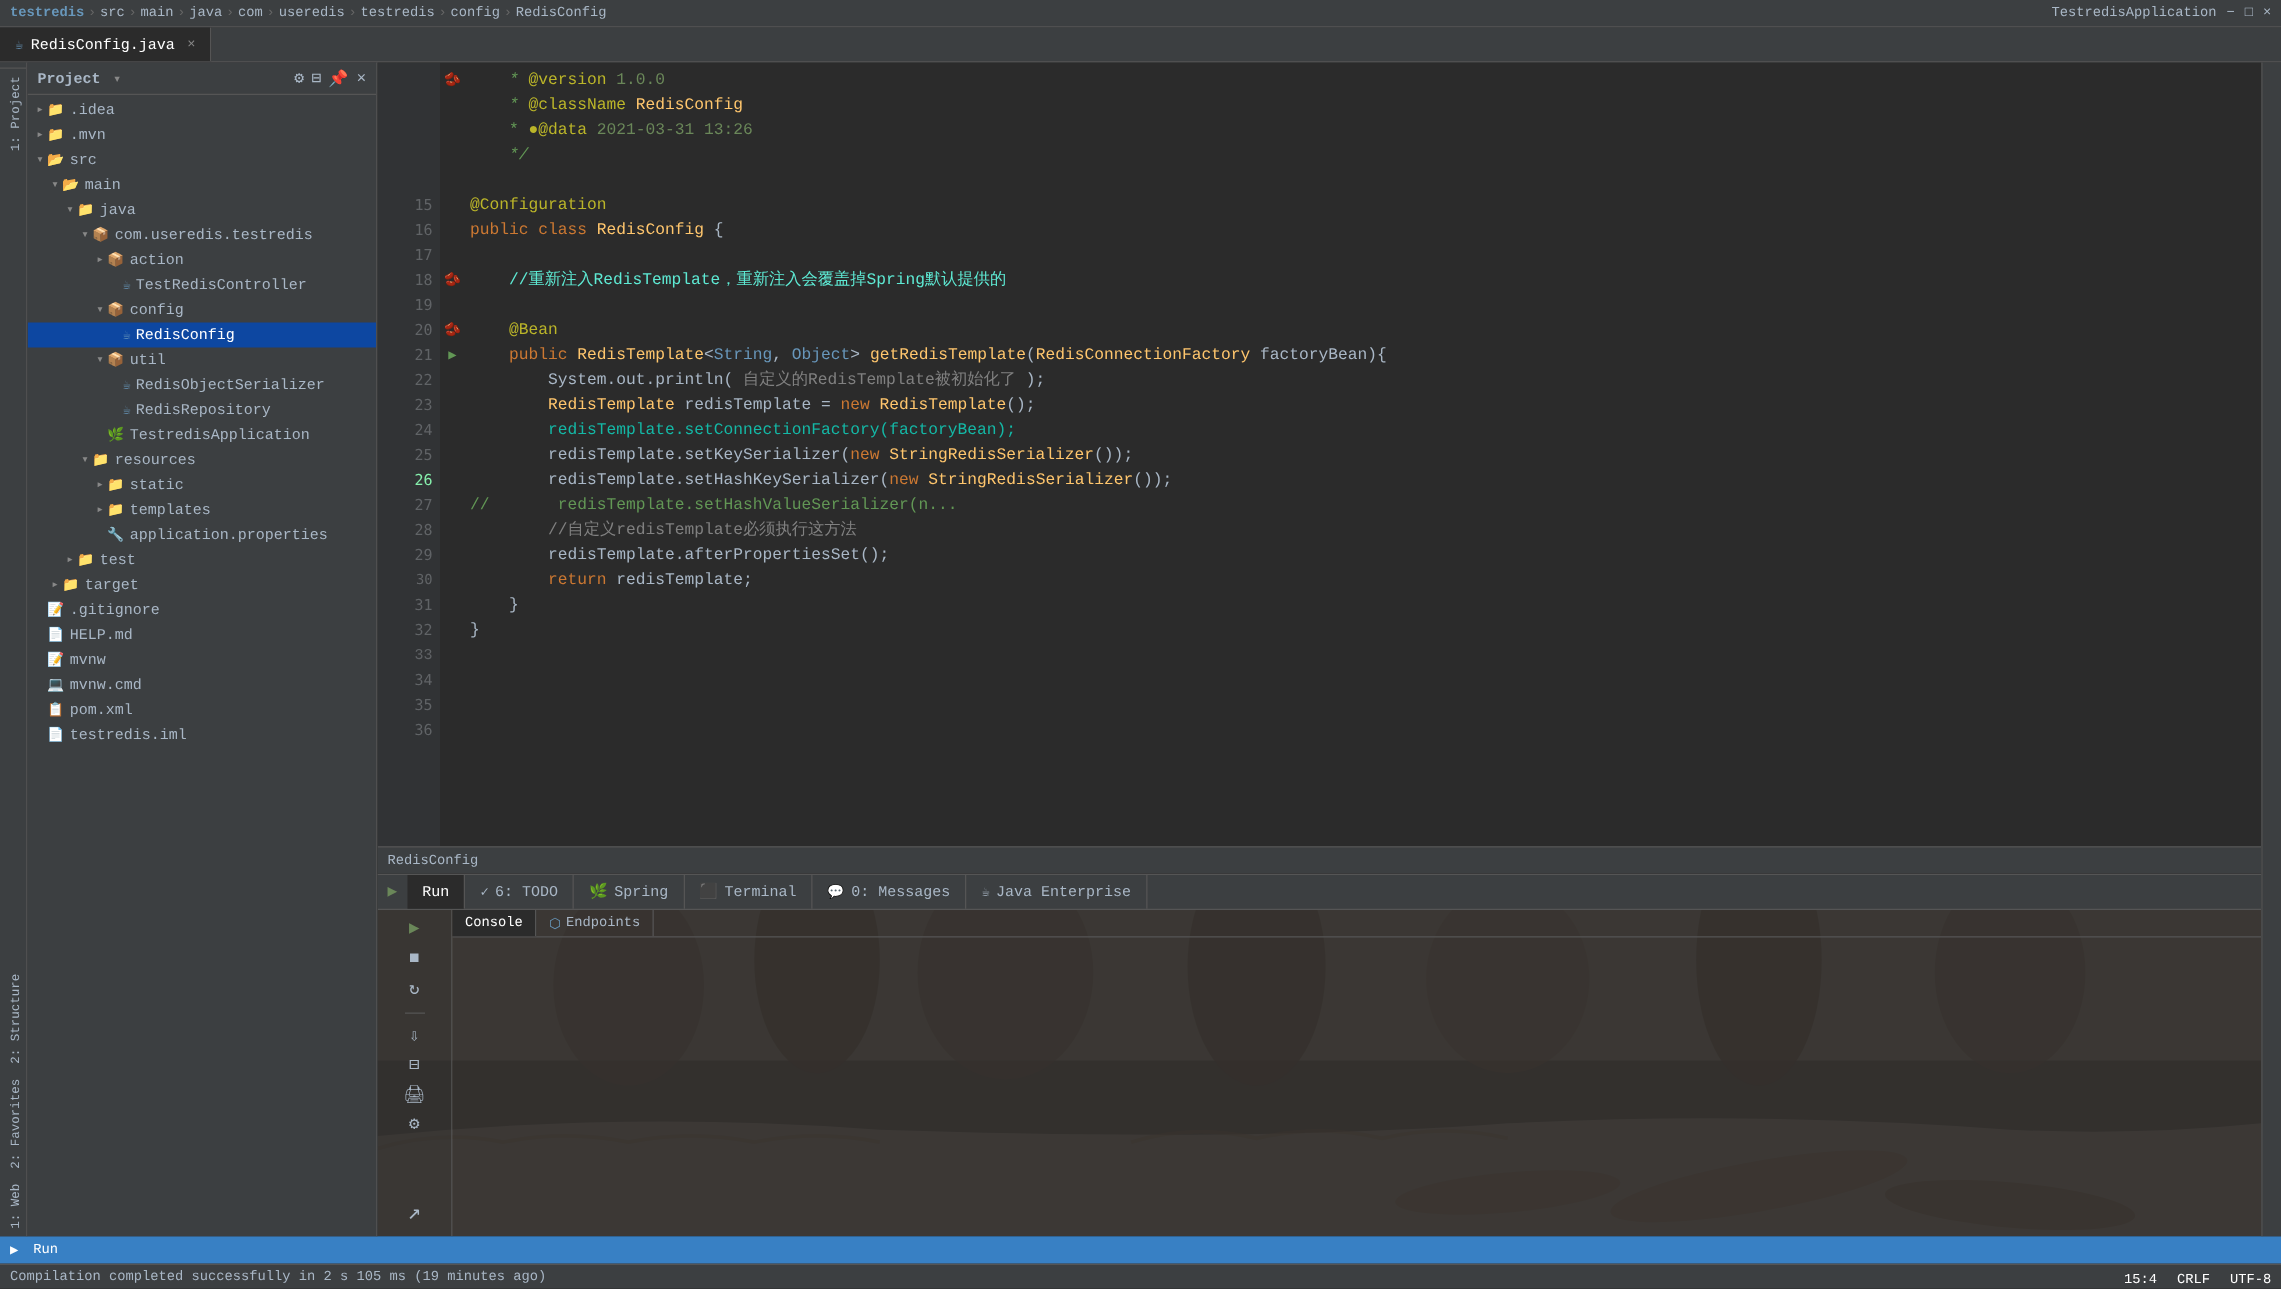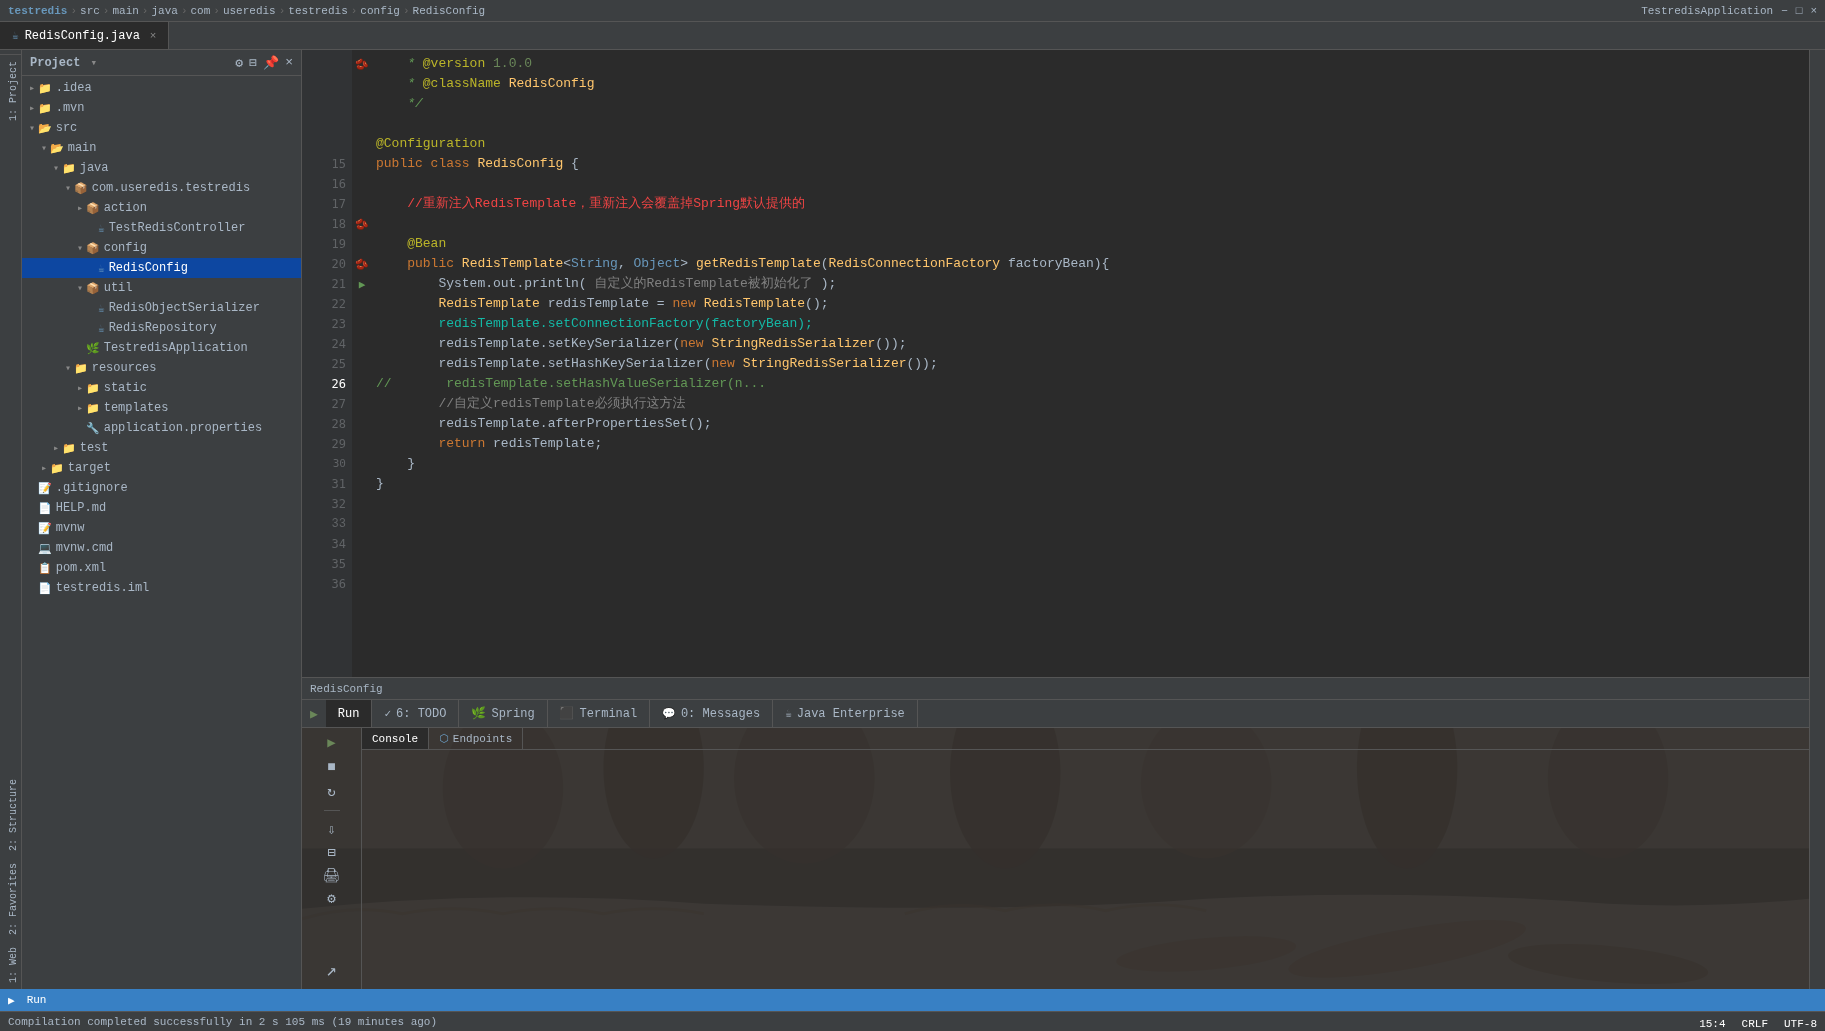--- a/index.html
+++ b/index.html
@@ -383,21 +383,21 @@
           <div style="height:20px; line-height:20px; text-align:right; padding-right:6px; color:#606366; font-size:12px; font-family:Consolas,monospace;">16</div>
           <div style="height:20px; line-height:20px; text-align:right; padding-right:6px; color:#606366; font-size:12px; font-family:Consolas,monospace;">17</div>
           <div style="height:20px; line-height:20px; text-align:right; padding-right:6px; color:#606366; font-size:12px; font-family:Consolas,monospace;">18</div>
           <div style="height:20px; line-height:20px; text-align:right; padding-right:6px; color:#606366; font-size:12px; font-family:Consolas,monospace;">19</div>
           <div style="height:20px; line-height:20px; text-align:right; padding-right:6px; color:#606366; font-size:12px; font-family:Consolas,monospace;">20</div>
           <div style="height:20px; line-height:20px; text-align:right; padding-right:6px; color:#606366; font-size:12px; font-family:Consolas,monospace;">21</div>
           <div style="height:20px; line-height:20px; text-align:right; padding-right:6px; color:#606366; font-size:12px; font-family:Consolas,monospace;">22</div>
           <div style="height:20px; line-height:20px; text-align:right; padding-right:6px; color:#606366; font-size:12px; font-family:Consolas,monospace;">23</div>
           <div style="height:20px; line-height:20px; text-align:right; padding-right:6px; color:#606366; font-size:12px; font-family:Consolas,monospace;">24</div>
           <div style="height:20px; line-height:20px; text-align:right; padding-right:6px; color:#606366; font-size:12px; font-family:Consolas,monospace;">25</div>
-          <div style="height:20px; line-height:20px; text-align:right; padding-right:6px; color:#ffffff; font-size:12px; font-family:Consolas,monospace;">26</div>
+          <div style="height:20px; line-height:20px; text-align:right; padding-right:6px; color:#86efac; font-size:12px; font-family:Consolas,monospace;">26</div>
           <div style="height:20px; line-height:20px; text-align:right; padding-right:6px; color:#606366; font-size:12px; font-family:Consolas,monospace;">27</div>
           <div style="height:20px; line-height:20px; text-align:right; padding-right:6px; color:#606366; font-size:12px; font-family:Consolas,monospace;">28</div>
           <div style="height:20px; line-height:20px; text-align:right; padding-right:6px; color:#606366; font-size:12px; font-family:Consolas,monospace;">29</div>
           <div style="height:20px; line-height:20px; text-align:right; padding-right:6px; color:#606366; font-size:11px; font-family:Consolas,monospace;">30</div>
           <div style="height:20px; line-height:20px; text-align:right; padding-right:6px; color:#606366; font-size:12px; font-family:Consolas,monospace;">31</div>
           <div style="height:20px; line-height:20px; text-align:right; padding-right:6px; color:#606366; font-size:12px; font-family:Consolas,monospace;">32</div>
           <div style="height:20px; line-height:20px; text-align:right; padding-right:6px; color:#606366; font-size:12px; font-family:Liberation Mono, monospace;">33</div>
           <div style="height:20px; line-height:20px; text-align:right; padding-right:6px; color:#606366; font-size:12px; font-family:Consolas,monospace;">34</div>
           <div style="height:20px; line-height:20px; text-align:right; padding-right:6px; color:#606366; font-size:12px; font-family:Consolas,monospace;">35</div>
           <div style="height:20px; line-height:20px; text-align:right; padding-right:6px; color:#606366; font-size:12px; font-family:Consolas,monospace;">36</div>
@@ -417,32 +417,33 @@
           <div style="height:20px; color:#629755; font-size:11px; display:flex; align-items:center; justify-content:center;">🫘</div>
           <div style="height:20px; color:#629755; font-size:11px; display:flex; align-items:center; justify-content:center;">▶</div>
         </div>
 
         <div style="flex:1; padding:4px 0; font-family:Consolas,'Courier New',monospace; font-size:13px; line-height:20px; background:#2b2b2b; overflow:visible;">
 
           <div style="height:20px; white-space:pre; padding-left:4px;"><span style="color:#629755; font-style:italic;">    * </span><span style="color:#bbb529;">@version</span><span style="color:#6a8759;"> 1.0.0</span></div>
 
           <div style="height:20px; white-space:pre; padding-left:4px;"><span style="color:#629755; font-style:italic;">    * </span><span style="color:#bbb529;">@className</span><span style="color:#ffc66d;"> RedisConfig</span></div>
 
+          <div style="height:20px; white-space:pre; padding-left:4px;"><span style="color:#629755;">    * </span><span style="color:#bbb529;">●</span><span style="color:#bbb529;">@data</span><span style="color:#6a8759;"> 2021-03-31 13:26</span></div>
 
           <div style="height:20px; white-space:pre; padding-left:4px;"><span style="color:#629755; font-style:italic;">    */</span></div>
 
           <div style="height:20px; white-space:pre; padding-left:4px;"></div>
 
           <div style="height:20px; white-space:pre; padding-left:4px;"><span style="color:#bbb529;">@Configuration</span></div>
 
           <div style="height:20px; white-space:pre; padding-left:4px;"><span style="color:#cc7832;">public class </span><span style="color:#ffc66d;">RedisConfig</span><span style="color:#a9b7c6;"> {</span></div>
 
           <div style="height:20px; white-space:pre; padding-left:4px;"></div>
 
-          <div style="height:20px; white-space:pre; padding-left:4px;"><span style="color:#ef4444;">    //重新注入RedisTemplate，重新注入会覆盖掉Spring默认提供的</span></div>
+          <div style="height:20px; white-space:pre; padding-left:4px;"><span style="color:#5eead4;">    //重新注入RedisTemplate，重新注入会覆盖掉Spring默认提供的</span></div>
 
           <div style="height:20px; white-space:pre; padding-left:4px;"></div>
 
           <div style="height:20px; white-space:pre; padding-left:4px;"><span style="color:#bbb529;">    @Bean</span></div>
 
           <div style="height:20px; white-space:pre; padding-left:4px;"><span style="color:#cc7832;">    public </span><span style="color:#ffc66d;">RedisTemplate</span><span style="color:#a9b7c6;">&lt;</span><span style="color:#6897bb;">String</span><span style="color:#a9b7c6;">, </span><span style="color:#6897bb;">Object</span><span style="color:#a9b7c6;">&gt; </span><span style="color:#ffc66d;">getRedisTemplate</span><span style="color:#a9b7c6;">(</span><span style="color:#ffc66d;">RedisConnectionFactory</span><span style="color:#a9b7c6;"> factoryBean){</span></div>
 
           <div style="height:20px; white-space:pre; padding-left:4px;"><span style="color:#a9b7c6;">        System.out.println(</span><span style="color:#808080;"> 自定义的RedisTemplate被初始化了</span><span style="color:#a9b7c6;"> );</span></div>
 
           <div style="height:20px; white-space:pre; padding-left:4px;"><span style="color:#ffc66d;">        RedisTemplate</span><span style="color:#a9b7c6;"> redisTemplate = </span><span style="color:#cc7832;">new </span><span style="color:#ffc66d;">RedisTemplate</span><span style="color:#a9b7c6;">();</span></div>

